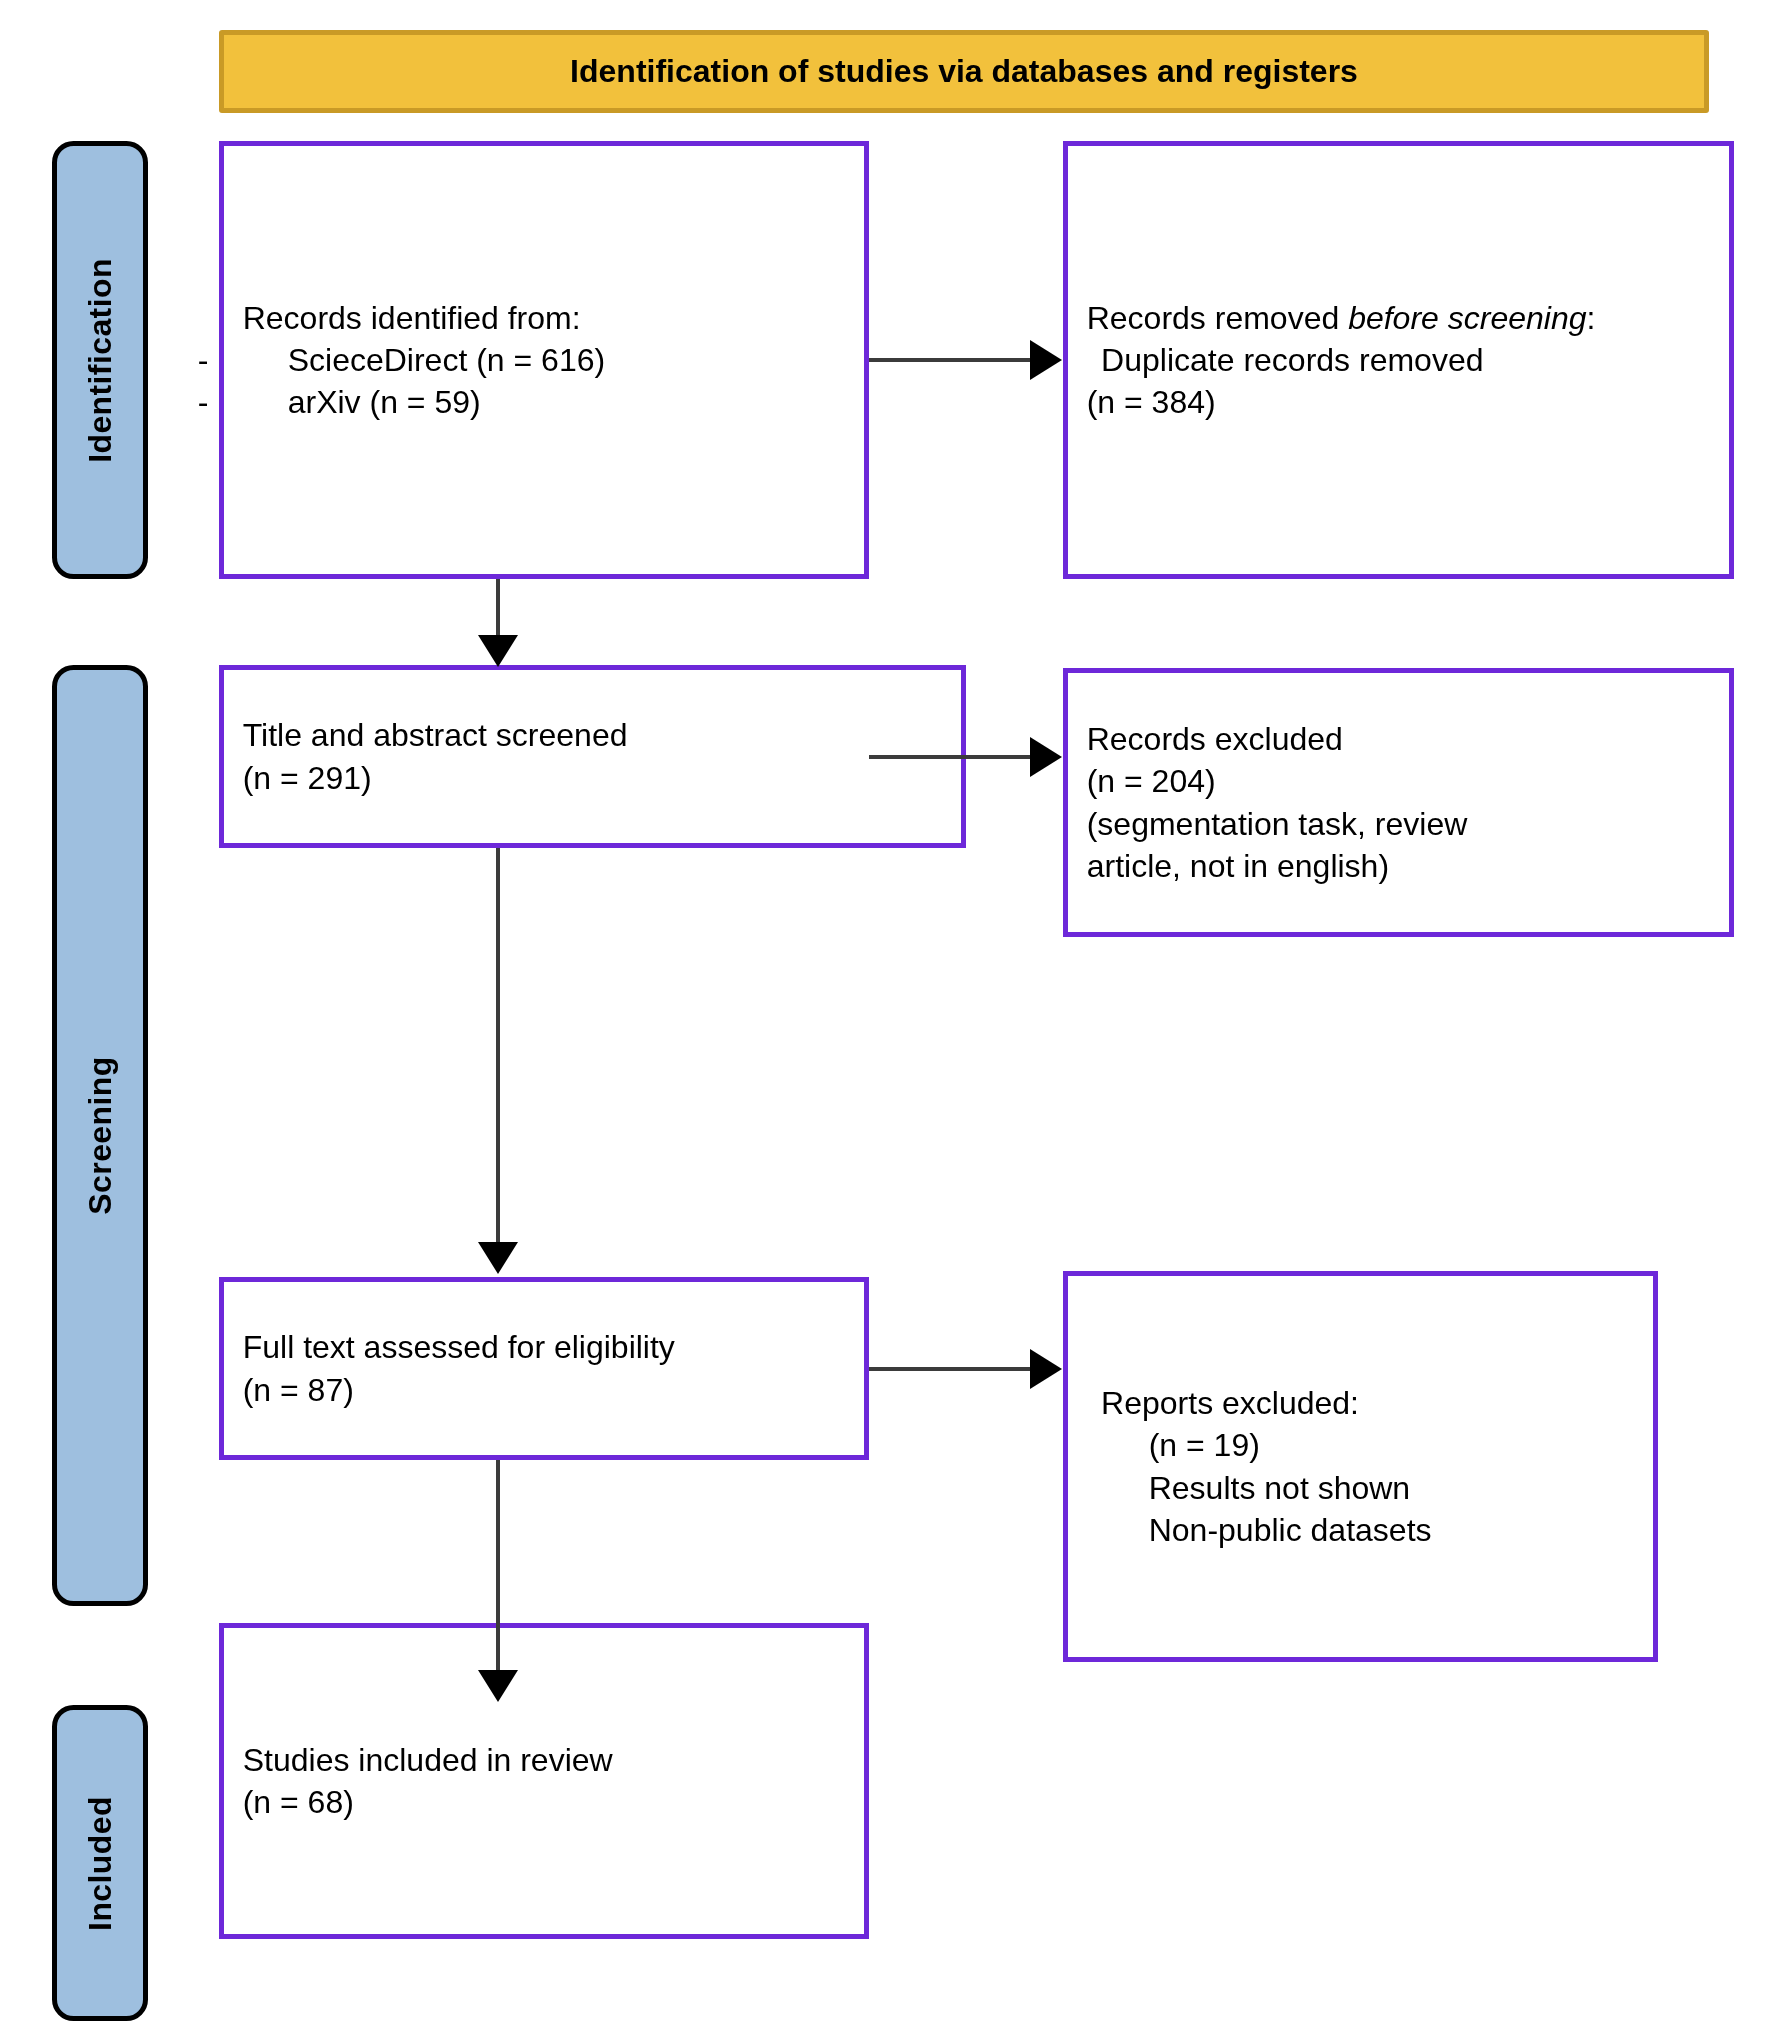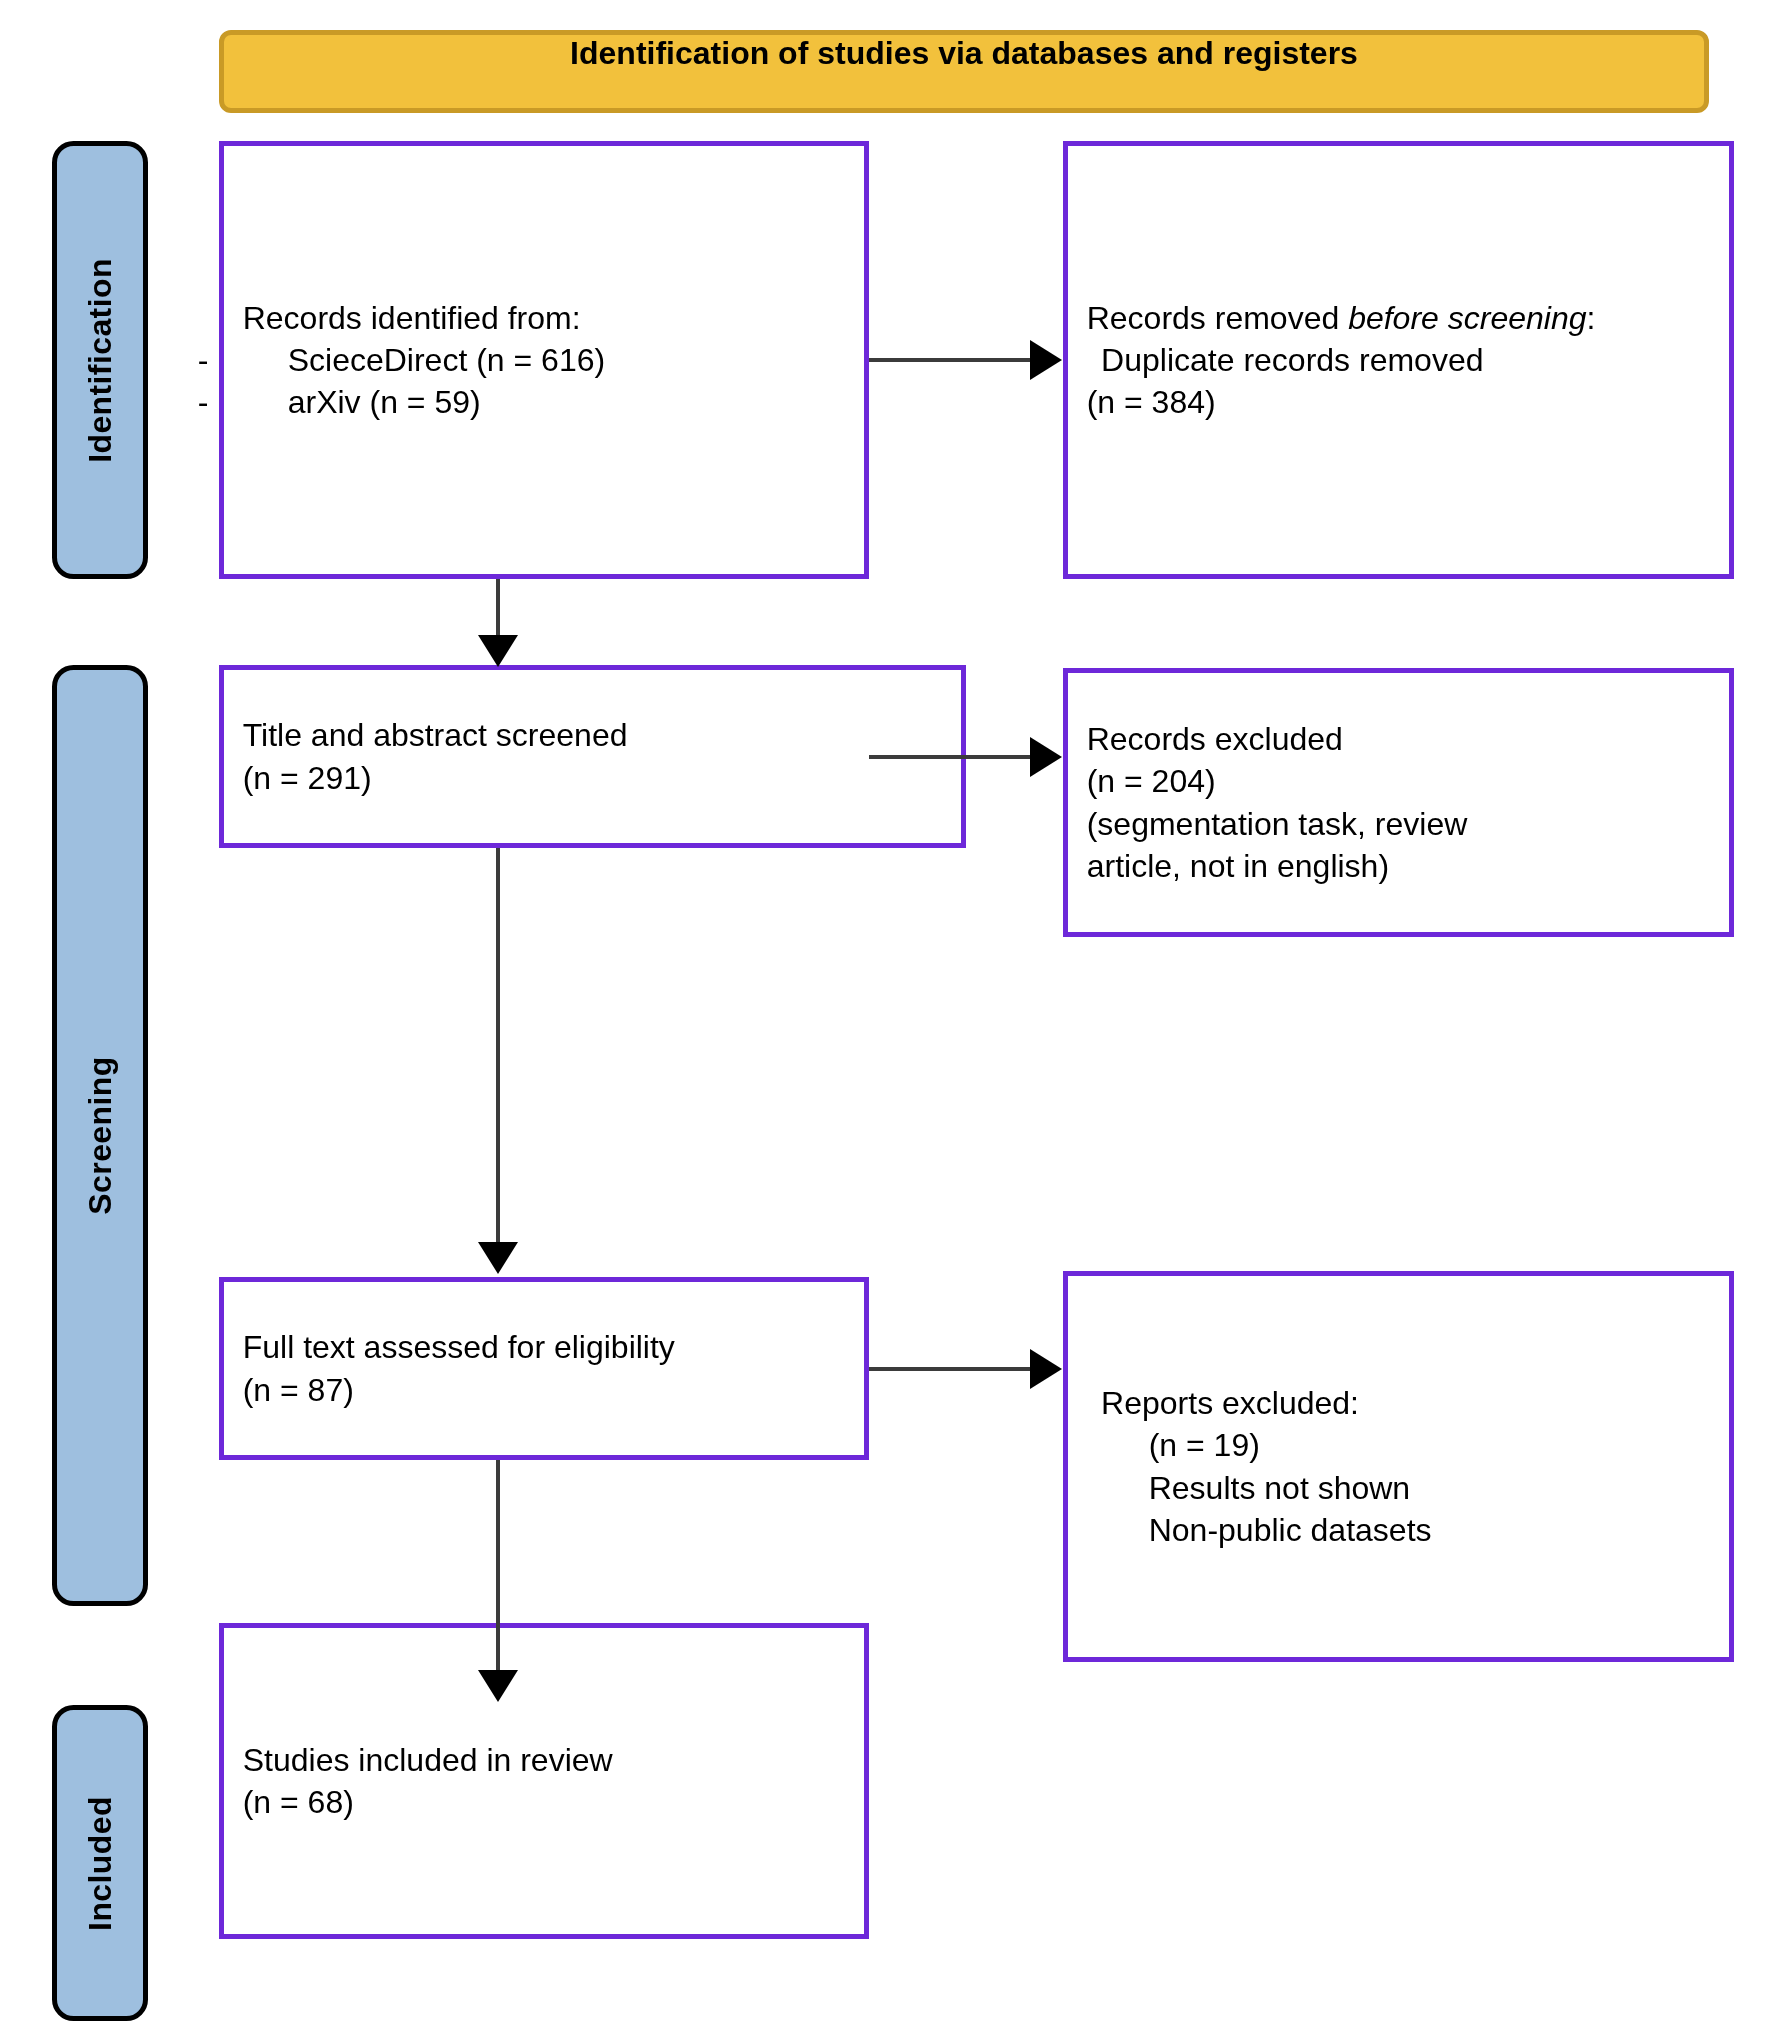--- a/index.html
+++ b/index.html
@@ -23,24 +23,24 @@
 
   
   .banner {
     position: absolute;
     left: 219px;
     top: 30px;
     width: 1490px;
     height: 83px;
     background: #F2C13C;
     border: 5px solid #C99A26;
-    border-radius: 12px;
+    border-radius: 3px;
     box-sizing: border-box;
     display: flex;
-    align-items: flex-start;
+    align-items: center;
     justify-content: center;
   }
   .banner-title {
     font-size: 32px;
     font-weight: bold;
     color: #000000;
     letter-spacing: 0px;
     text-align: center;
   }
 
@@ -99,21 +99,21 @@
 
   
   #box-identified      { left: 219px;  top: 141px;  width: 650px;  height: 438px; }
   #box-screened        { left: 219px;  top: 665px;  width: 747px;  height: 183px; }
   #box-fulltext        { left: 219px;  top: 1277px; width: 650px;  height: 183px; }
   #box-included        { left: 219px;  top: 1623px; width: 650px;  height: 316px; }
 
   
   #box-removed         { left: 1063px; top: 141px;  width: 671px;  height: 438px; }
   #box-records-excl    { left: 1063px; top: 668px;  width: 671px;  height: 269px; }
-  #box-reports-excl    { left: 1063px; top: 1271px; width: 671px;  height: 391px; }
+  #box-reports-excl    { left: 1063px; top: 1271px; width: 595px;  height: 391px; }
 
   #box-identified .box-text,
   #box-removed .box-text,
   #box-reports-excl .box-text { align-self: center; }
 
   
   .vline {
     position: absolute;
     width: 3.6px;
     background: #3b3b3b;

